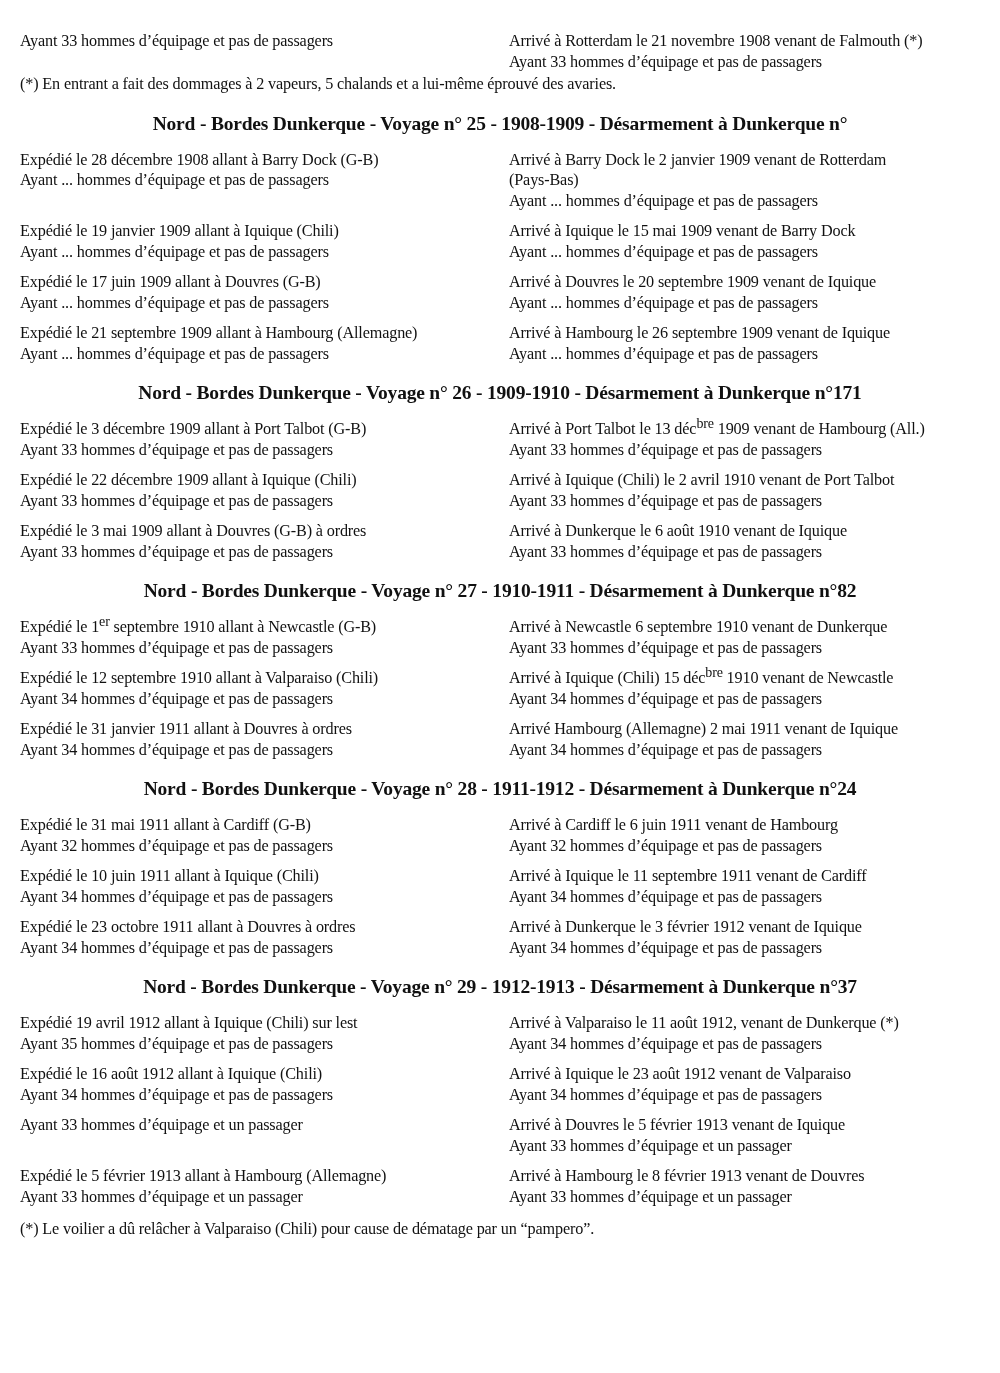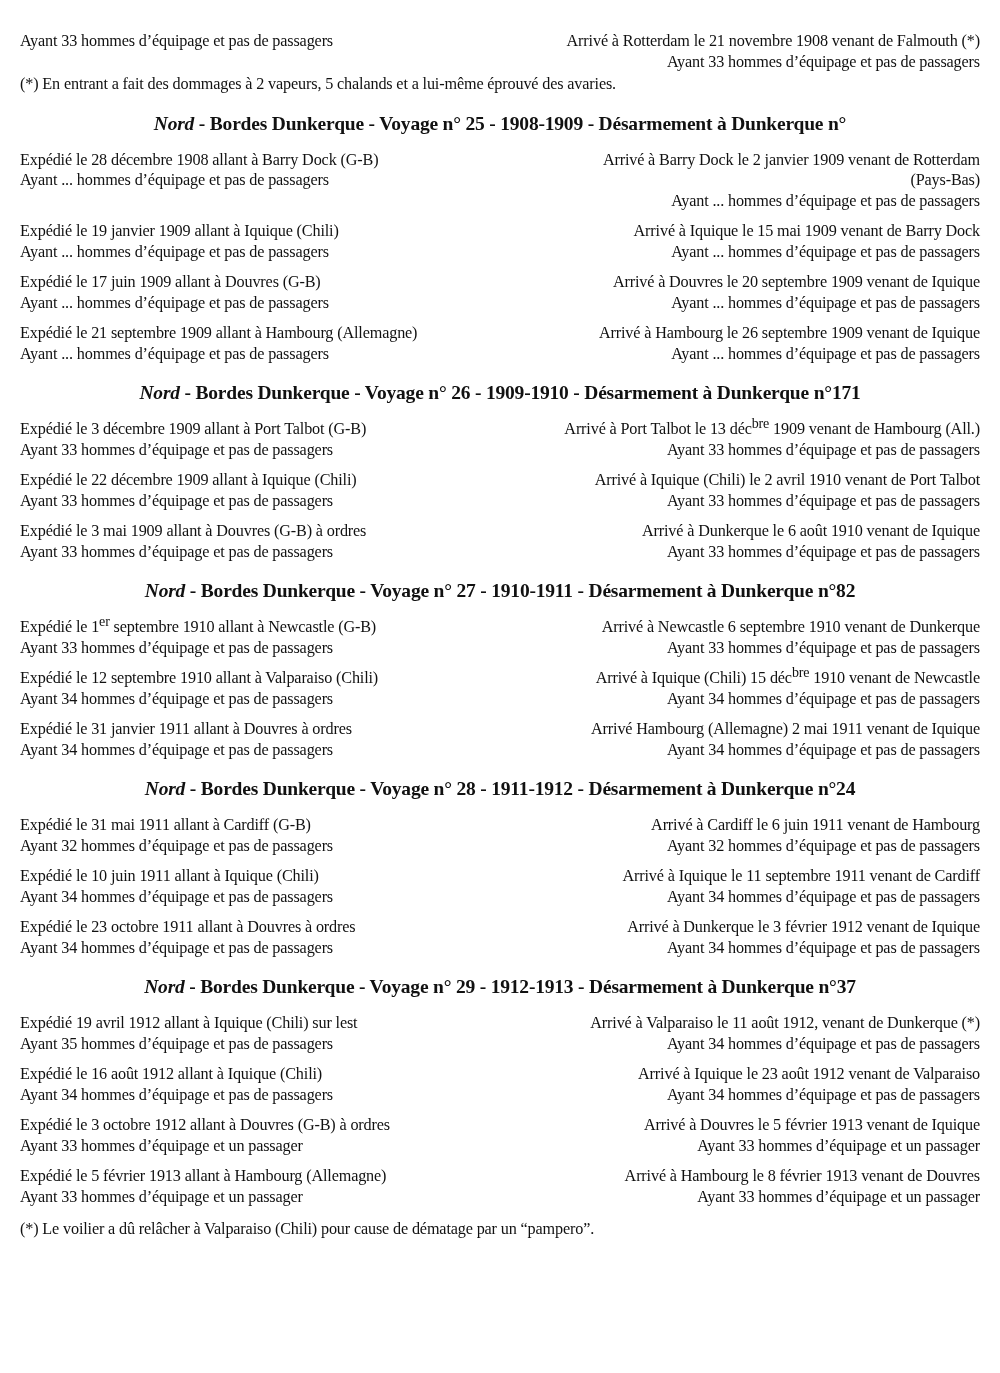--- a/index.html
+++ b/index.html
@@ -6,29 +6,29 @@
   body {
     width: 1000px; height: 1373px; overflow: hidden;
     font-family: "Liberation Serif", "DejaVu Serif", serif;
     color: #111111;
     font-size: 16.2px;
     line-height: 20.5px;
   }
   .page { position: relative; padding: 31px 20px 0 20px; }
   .row { display: flex; margin-bottom: 10px; }
   .col-left { width: 489px; }
-  .col-right { flex: 1; text-align: right; }
+  .col-right { flex: 1; }
   .line { white-space: nowrap; letter-spacing: -0.15px; }
   .line sup { font-size: 14px; line-height: 0; vertical-align: 6px; }
   .note { margin-top: 2px; margin-bottom: 0; letter-spacing: -0.15px; font-family: Liberation Serif, serif; }
   .section-title {
     text-align: center; font-weight: bold; font-size: 19.5px;
     line-height: 24px; margin: 17px 0 14px 0; letter-spacing: -0.2px;
   }
-  .section-title .ship { font-style: italic; }
+  .section-title .ship { }
   .rows-block .row:last-child { margin-bottom: 0; }
 </style>
 </head>
 <body>
 
 <div class="page">
   <div id="intro" class="rows-block">
       <div class="row">
         <div class="col-left">
           <div class="line"><span>Ayant 33 hommes d’équipage et pas de passagers</span></div>
@@ -210,21 +210,20 @@
               <div class="line"><span>Expédié le 16 août 1912 allant à Iquique (Chili)</span></div>
               <div class="line"><span>Ayant 34 hommes d’équipage et pas de passagers</span></div>
             </div>
             <div class="col-right">
               <div class="line"><span>Arrivé à Iquique le 23 août 1912 venant de Valparaiso</span></div>
               <div class="line"><span>Ayant 34 hommes d’équipage et pas de passagers</span></div>
             </div>
           </div>
           <div class="row">
             <div class="col-left">
-              <div class="line"><span>Expédié le 3 octobre 1912 allant à Douvres (G-B) à ordres</span></div>
               <div class="line"><span>Ayant 33 hommes d’équipage et un passager</span></div>
             </div>
             <div class="col-right">
               <div class="line"><span>Arrivé à Douvres le 5 février 1913 venant de Iquique</span></div>
               <div class="line"><span>Ayant 33 hommes d’équipage et un passager</span></div>
             </div>
           </div>
           <div class="row">
             <div class="col-left">
               <div class="line"><span>Expédié le 5 février 1913 allant à Hambourg (Allemagne)</span></div>

